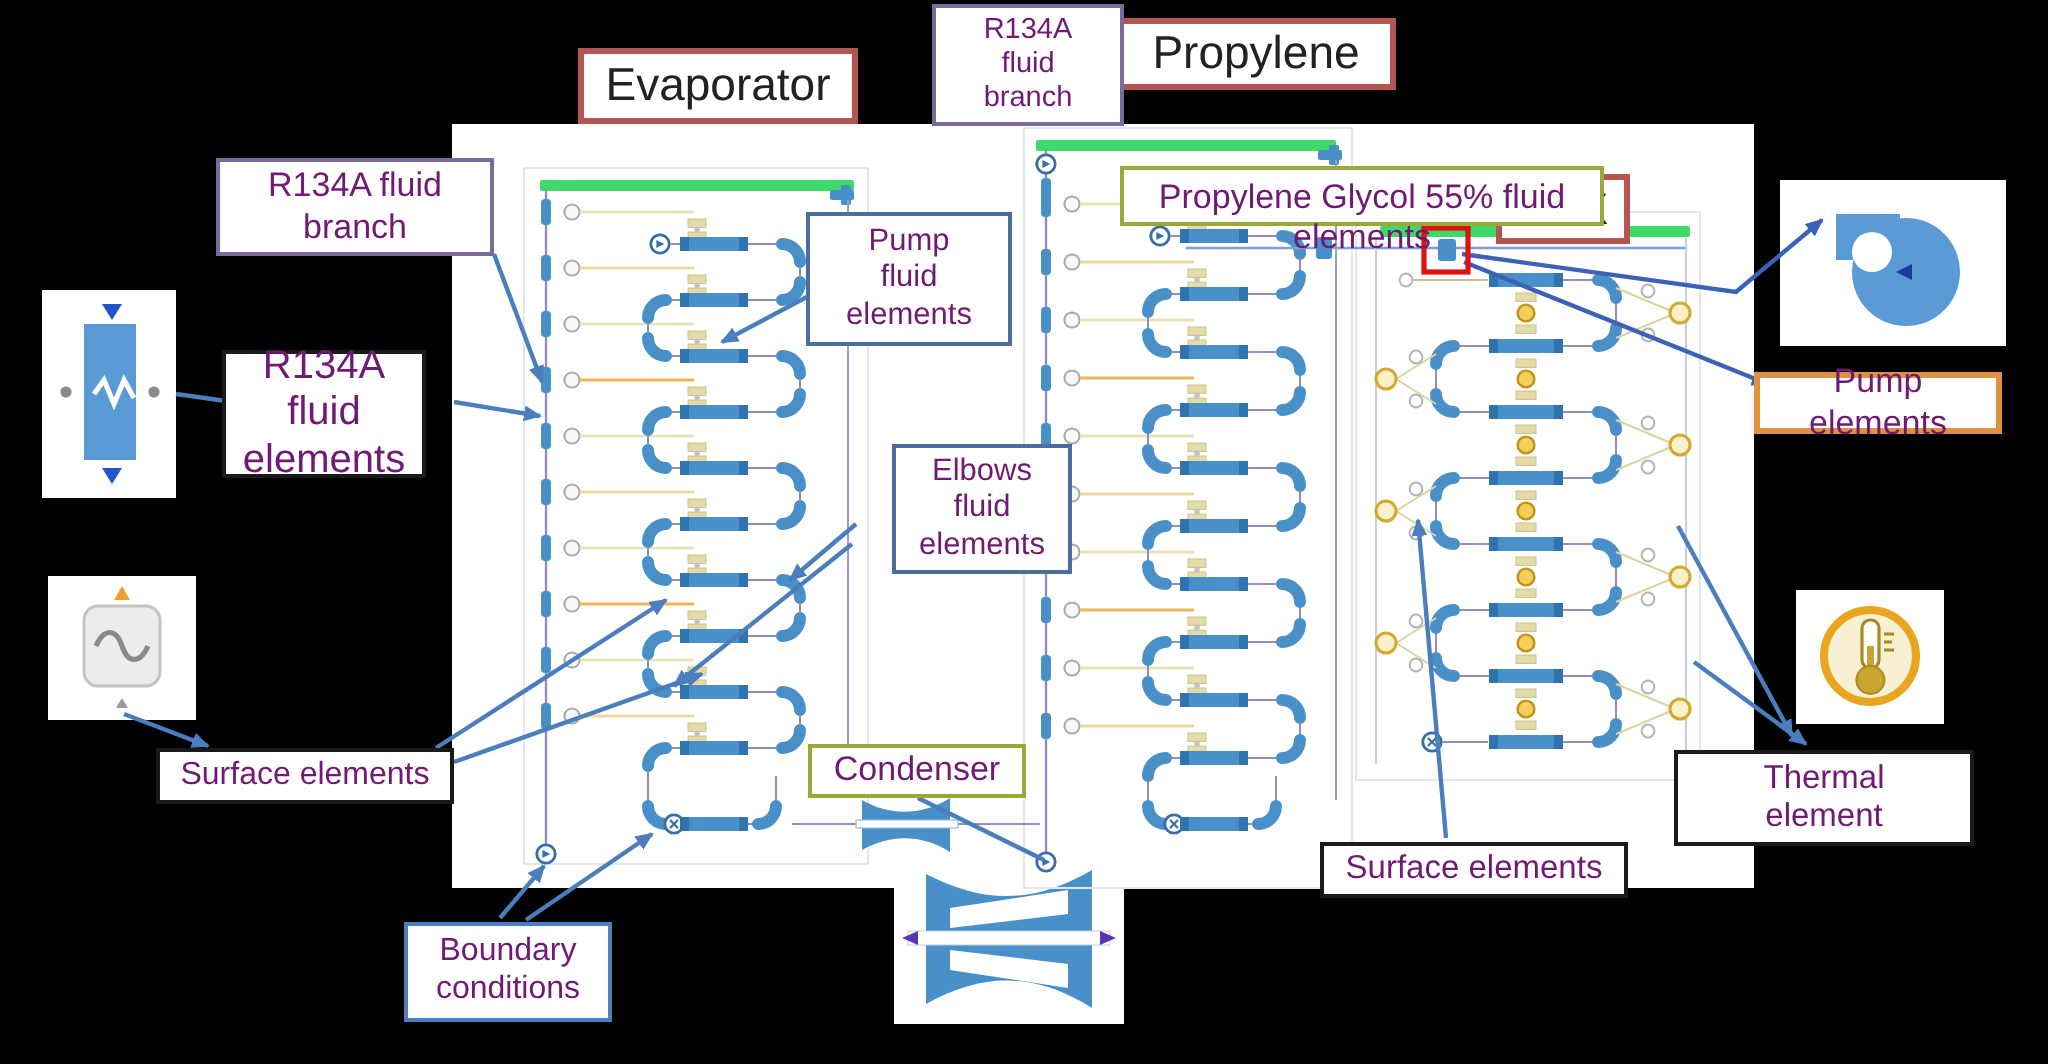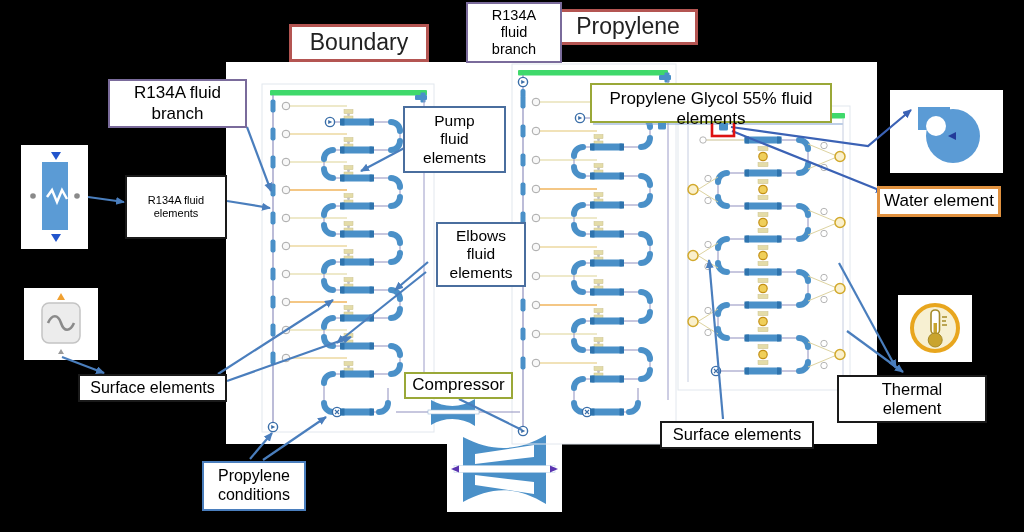--- a/index.html
+++ b/index.html
@@ -1,47 +1,47 @@
 <!DOCTYPE html>
 <html style="--page-bg: #000000; --canvas-bg: #ffffff; --section-border: #b45552; --branch-border: #7a6b9b; --blue-border: #4a6e9e; --black-border: #1a1a1a; --boundary-border: #4a7ebd; --olive-border: #9aa838; --orange-border: #e0913f; --leader: #4a7ebd; --leader-dark: #3b62b5; --pipe-blue: #4a90c8; --green-bar: #3fd96b; --highlight-red: #dd1111;"><head>
 <meta charset="utf-8">
 <style>
   html,body{margin:0;padding:0;background:#000;}
   #page{position:relative;width:1024px;height:532px;background:var(--page-bg,#000);
         font-family:"Liberation Sans",sans-serif;overflow:hidden;}
   #canvas{position:absolute;left:226px;top:62px;width:651px;height:382px;background:var(--canvas-bg,#fff);}
   .panel{position:absolute;background:#fff;}
   #overlay{position:absolute;left:0;top:0;width:1024px;height:532px;pointer-events:none;}
-  .callout{position:absolute;background:#fff;color:#000000;display:flex;align-items:center;
+  .callout{position:absolute;background:#fff;color:#701a75;display:flex;align-items:center;
            justify-content:center;text-align:center;box-sizing:border-box;line-height:1.18;}
   .c-red{border:3px solid var(--section-border);font-size:23px;color:#222;}
   .c-purple{border:2.5px solid var(--branch-border);}
   .c-steel{border:2.5px solid var(--blue-border);}
   .c-black{border:2.5px solid var(--black-border);}
   .c-blue{border:2.5px solid var(--boundary-border);}
   .c-olive{border:2.5px solid var(--olive-border);}
   .c-orange{border:3px solid var(--orange-border);}
   #cal-condenser{left:289px;top:24px;width:140px;height:38px;}
   #cal-evaporator{left:558px;top:9px;width:140px;height:36px;}
   #cal-hex{left:748px;top:47px;width:67px;height:35px;font-size:22px;margin-top:40px;}
   #cal-r134a-top{left:466px;top:2px;width:96px;height:61px;font-size:14.5px;}
   #cal-r134a-top span{display:inline-block;width:60px;}
   #cal-r134a-left{left:108px;top:79px;width:139px;height:49px;font-size:17px;}
   #cal-r134a-left span{display:inline-block;width:100px;}
   #cal-water{left:403px;top:106px;width:103px;height:67px;font-size:15.5px;}
   #cal-water span{display:inline-block;width:64px;}
-  #cal-elbows{left:436px;top:222px;width:90px;height:65px;font-size:15.5px;}
+  #cal-elbows{left:446px;top:222px;width:90px;height:65px;font-size:15.5px;}
   #cal-elbows span{display:inline-block;width:68px;}
-  #cal-r134a-el{left:125px;top:175px;width:102px;height:64px;font-size:11px;}
+  #cal-r134a-el{left:111px;top:175px;width:102px;height:64px;font-size:20px;}
   #cal-r134a-el span{display:inline-block;width:95px;}
   #cal-surface-left{left:78px;top:374px;width:149px;height:28px;font-size:16px;}
   #cal-boundary{left:202px;top:461px;width:104px;height:50px;font-size:16px;}
   #cal-boundary span{display:inline-block;width:90px;}
   #cal-compressor{left:404px;top:372px;width:109px;height:27px;font-size:17px;}
-  #cal-glycol{left:590px;top:83px;width:242px;height:40px;font-size:17px;display:block;
+  #cal-glycol{left:560px;top:83px;width:242px;height:30px;font-size:17px;display:block;
               overflow:visible;padding-top:4px;}
   #cal-pump{left:877px;top:186px;width:124px;height:31px;font-size:17px;}
   #cal-thermal{left:837px;top:375px;width:150px;height:48px;font-size:16.5px;}
   #cal-thermal span{display:inline-block;width:90px;}
   #cal-surface-bottom{left:660px;top:421px;width:154px;height:28px;font-size:16.5px;}
   #panel-r134a-icon{left:21px;top:145px;width:67px;height:104px;}
   #panel-surface-icon{left:24px;top:288px;width:74px;height:72px;}
   #panel-pump-icon{left:890px;top:90px;width:113px;height:83px;}
   #panel-thermal-icon{left:898px;top:295px;width:74px;height:67px;}
   #panel-compressor-icon{left:447px;top:427px;width:115px;height:85px;}
@@ -522,21 +522,21 @@
       <polyline points="459,399 522,430" fill="none" stroke="#4a7ebd" stroke-width="2.2"></polyline>
       <polyline points="731,127 868,146 911,110" fill="none" stroke="#3b62b5" stroke-width="2.2" marker-end="url(#ah2)"></polyline>
       <polyline points="732,131 884,192" fill="none" stroke="#3b62b5" stroke-width="2.2" marker-end="url(#ah2)"></polyline>
       <polyline points="839,263 896,368" fill="none" stroke="#4a7ebd" stroke-width="2.2" marker-end="url(#ah)"></polyline>
       <polyline points="847,331 903,372" fill="none" stroke="#4a7ebd" stroke-width="2.2" marker-end="url(#ah)"></polyline>
       <polyline points="723,419 709,260" fill="none" stroke="#4a7ebd" stroke-width="2.2" marker-end="url(#ah)"></polyline>
       <rect x="712" y="114" width="22" height="22" fill="none" stroke="#dd1111" stroke-width="2.6"></rect>
     </svg>
 
   <div class="callout c-red" id="cal-condenser">
-      <span>Boundary</span>
+      <span>Evaporator</span>
     </div>
   <div class="callout c-red" id="cal-evaporator">
       <span>Propylene</span>
     </div>
   <div class="callout c-red" id="cal-hex">
       <span>HEX</span>
     </div>
   <div class="callout c-purple" id="cal-r134a-top">
       <span>R134A fluid branch</span>
     </div>
@@ -549,28 +549,28 @@
   <div class="callout c-steel" id="cal-elbows">
       <span>Elbows fluid elements</span>
     </div>
   <div class="callout c-black" id="cal-r134a-el">
       <span>R134A fluid elements</span>
     </div>
   <div class="callout c-black" id="cal-surface-left">
       <span>Surface elements</span>
     </div>
   <div class="callout c-blue" id="cal-boundary">
-      <span>Propylene conditions</span>
+      <span>Boundary conditions</span>
     </div>
   <div class="callout c-olive" id="cal-compressor">
-      <span>Compressor</span>
+      <span>Condenser</span>
     </div>
   <div class="callout c-olive" id="cal-glycol"><span>Propylene Glycol 55% fluid elements</span></div>
   <div class="callout c-orange" id="cal-pump">
-      <span>Water element</span>
+      <span>Pump elements</span>
     </div>
   <div class="callout c-black" id="cal-thermal">
       <span>Thermal element</span>
     </div>
   <div class="callout c-black" id="cal-surface-bottom">
       <span>Surface elements</span>
     </div>
 
 </div>
 

